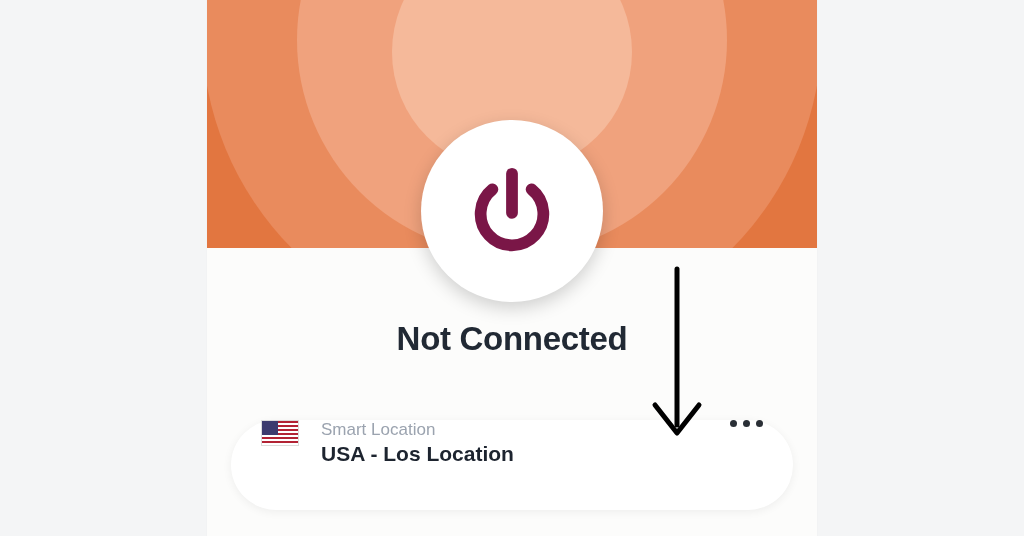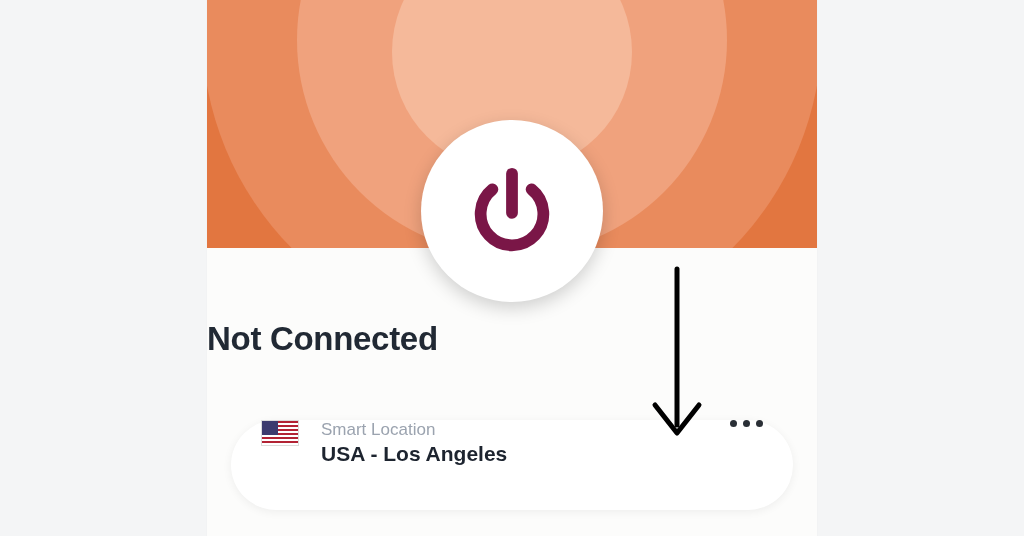--- a/index.html
+++ b/index.html
@@ -54,21 +54,21 @@
       box-shadow: 0 6px 18px rgba(0,0,0,0.18);
       z-index: 10;
       cursor: pointer;
     }
     .power-wrap svg { width: 98px; height: 98px; display:block; }
 
     .status {
       position: absolute;
       width: 100%;
       top: 320px;
-      text-align: left;
+      text-align: center;
       font-size: 33px;
       font-weight: 700;
       color: #212934;
       letter-spacing: -0.3px;
     }
 
     .location-card {
       position: absolute;
       left: 24px;
       right: 24px;
@@ -156,21 +156,21 @@
 
   <div class="status">Not Connected</div>
 
   <div class="location-card">
     <div class="flag">
       <div class="stripes"></div>
       <div class="canton"></div>
     </div>
     <div class="loc-text">
       <div class="loc-label">Smart Location</div>
-      <div class="loc-value">USA - Los Angeles</div>
+      <div class="loc-value">USA - Los Location</div>
     </div>
     <div class="more">
       <span style="display:flex;gap:6px;">
         <span class="dot"></span>
           <span class="dot"></span>
           <span class="dot"></span>
       </span>
     </div>
   </div>
 

